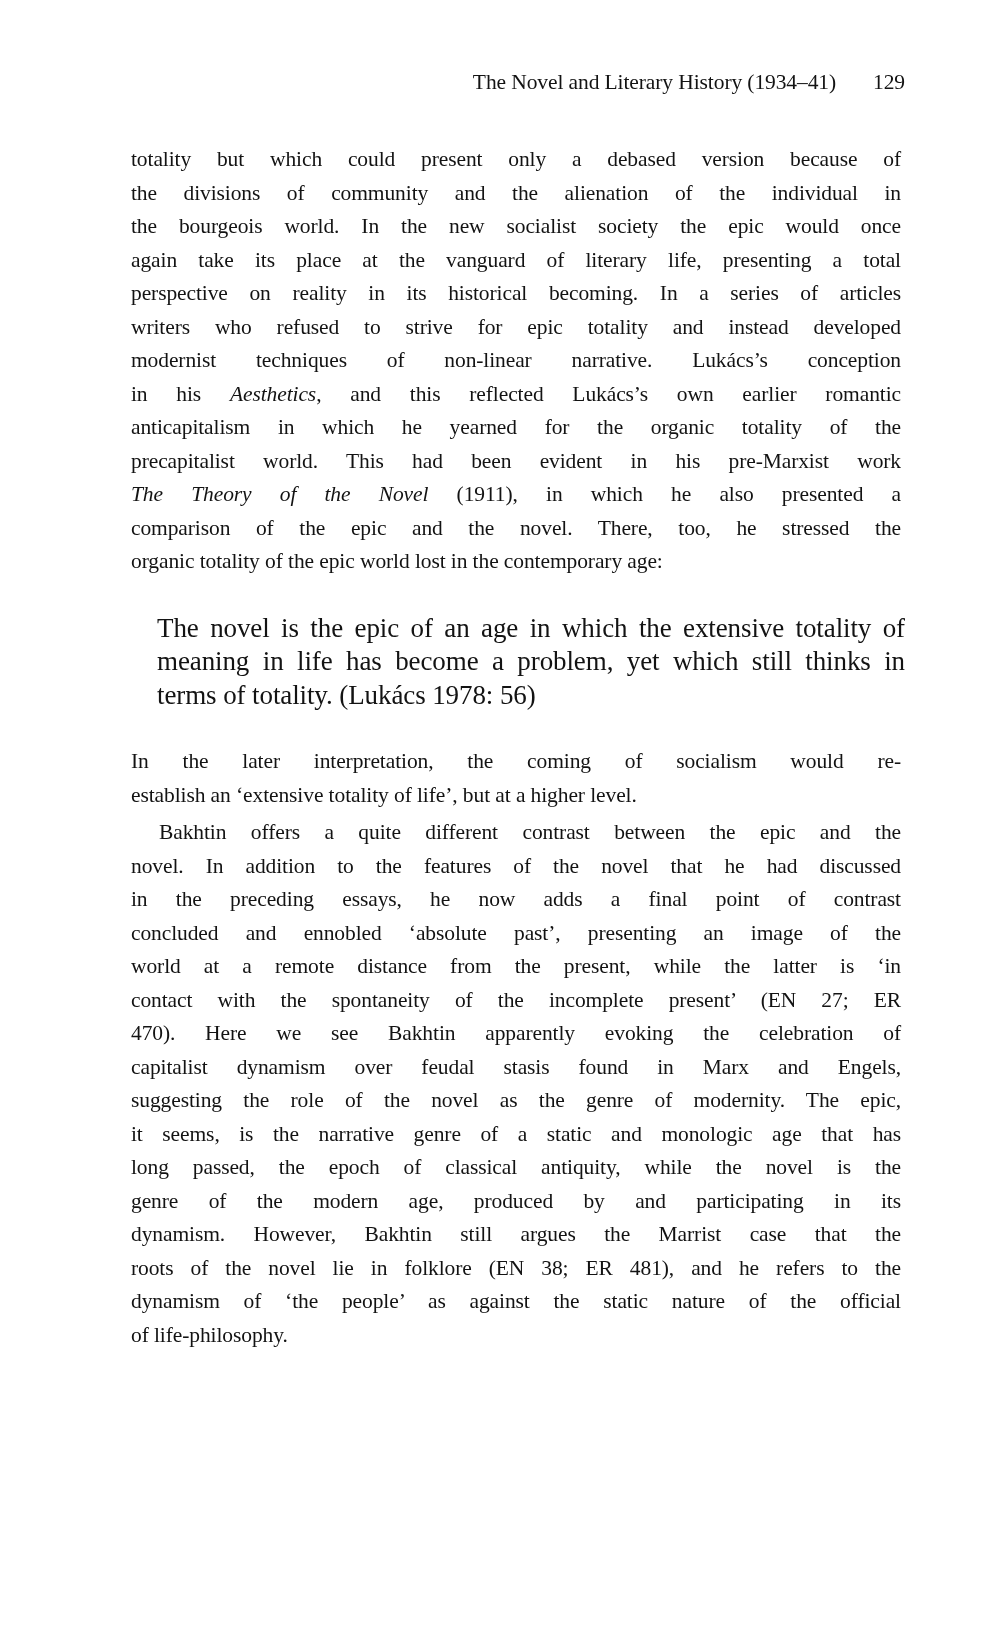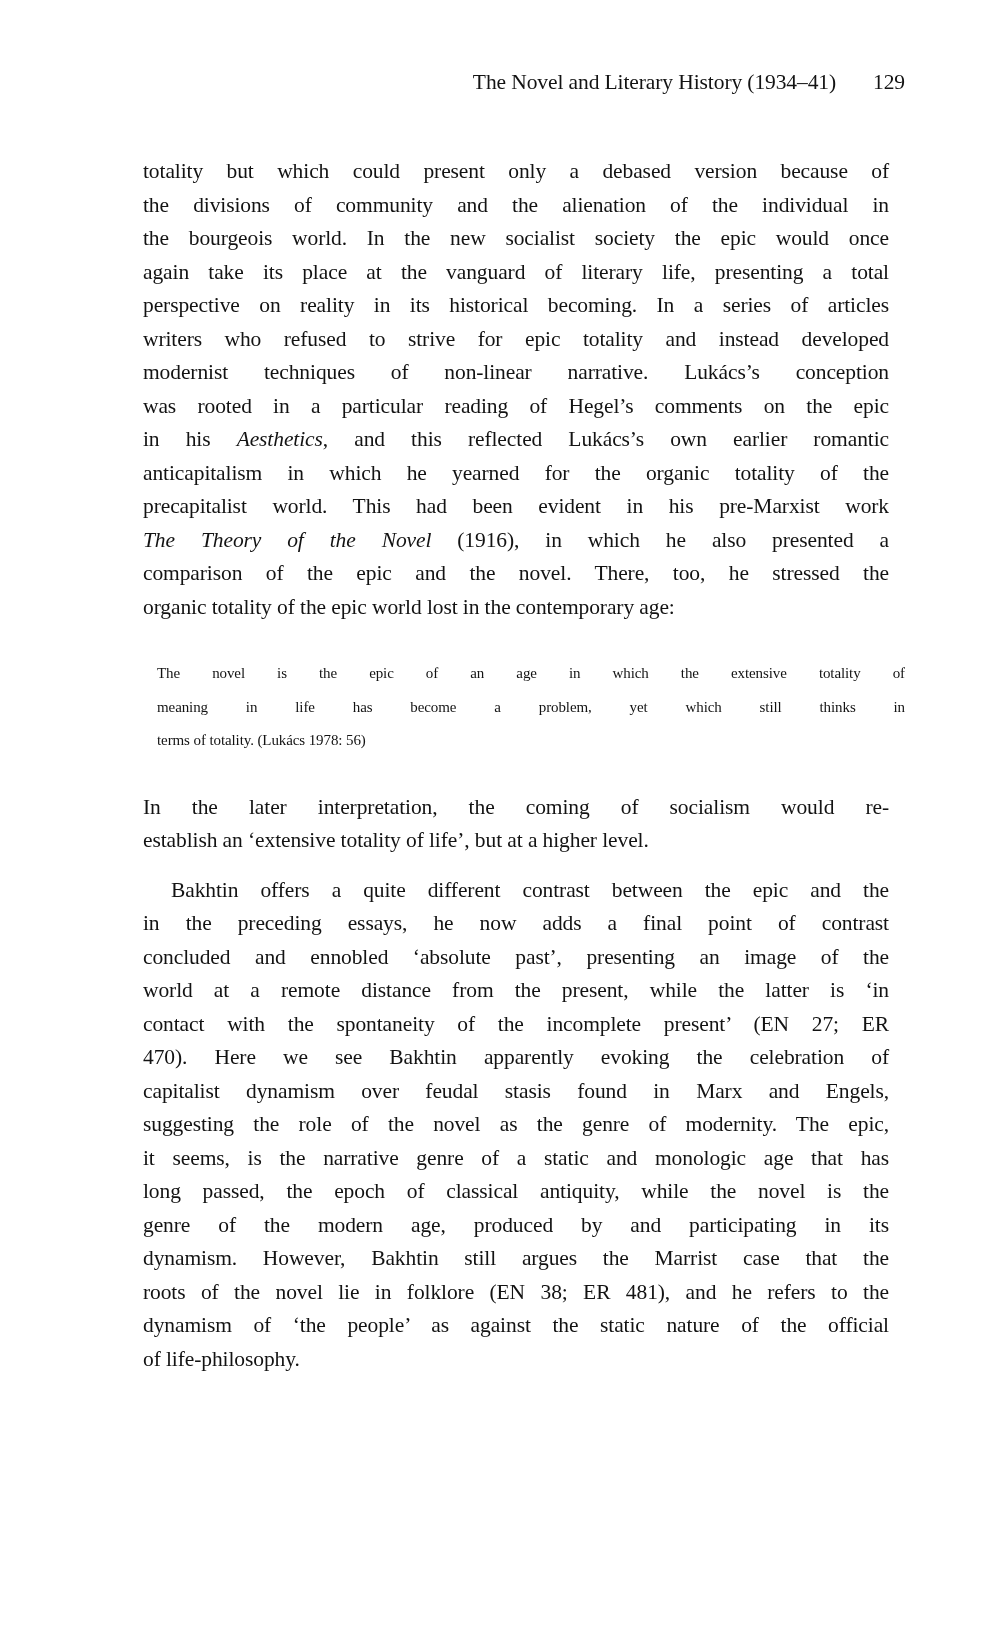--- a/index.html
+++ b/index.html
@@ -35,34 +35,34 @@
   }
   .text-block {
     position: absolute;
     left: 127px;
     top: 139px;
     width: 778px;
     font-size: 21.5px;
     line-height: 33.5px;
     letter-spacing: -0.1px;
   }
-  .block { margin: 16px; padding: 0; }
+  .block { margin: 4px; padding: 0; }
   .line {
     text-align: justify;
     text-align-last: justify;
   }
   .line.last {
     text-align-last: left;
   }
   .first-indent .line:first-child {
     text-indent: 28px;
   }
   .quote {
     margin: 33px 0 33px 30px;
-    font-size: 15px;
+    font-size: 27px;
   }
   em { font-style: italic; }
   sup.fn {
     font-size: 0.62em;
     line-height: 0;
     position: relative;
     top: -0.45em;
     vertical-align: baseline;
   }
 </style>
@@ -75,39 +75,39 @@
   </div>
   <div class="text-block">
       <section class="block para">
         <div class="line"><span>totality but which could present only a debased version because of</span></div>
         <div class="line"><span>the divisions of community and the alienation of the individual in</span></div>
         <div class="line"><span>the bourgeois world. In the new socialist society the epic would once</span></div>
         <div class="line"><span>again take its place at the vanguard of literary life, presenting a total</span></div>
         <div class="line"><span>perspective on reality in its historical becoming. In a series of articles</span></div>
         <div class="line"><span>writers who refused to strive for epic totality and instead developed</span></div>
         <div class="line"><span>modernist techniques of non-linear narrative. Lukács’s conception</span></div>
-        <div class="line"><span>was rooted in a particular reading of Hegel’s comments on the epic</span></div>
         <div class="line"><span>in his </span><em>Aesthetics</em><span>, and this reflected Lukács’s own earlier romantic</span></div>
         <div class="line"><span>anticapitalism in which he yearned for the organic totality of the</span></div>
         <div class="line"><span>precapitalist world. This had been evident in his pre-Marxist work</span></div>
-        <div class="line"><em>The Theory of the Novel</em><span> (1916), in which he also presented a</span></div>
+        <div class="line"><em>The Theory of the Novel</em><span> (1911), in which he also presented a</span></div>
         <div class="line"><span>comparison of the epic and the novel. There, too, he stressed the</span></div>
         <div class="line last"><span>organic totality of the epic world lost in the contemporary age:</span></div>
       </section>
       <section class="block quote">
         <div class="line"><span>The novel is the epic of an age in which the extensive totality of</span></div>
         <div class="line"><span>meaning in life has become a problem, yet which still thinks in</span></div>
         <div class="line last"><span>terms of totality. (Lukács 1978: 56)</span></div>
       </section>
       <section class="block para">
         <div class="line"><span>In the later interpretation, the coming of socialism would re-</span></div>
         <div class="line last"><span>establish an ‘extensive totality of life’, but at a higher level.</span></div>
       </section>
       <section class="block para first-indent">
         <div class="line"><span>Bakhtin offers a quite different contrast between the epic and the</span></div>
+        <div class="line"><span>novel. In addition to the features of the novel that he had discussed</span></div>
         <div class="line"><span>in the preceding essays, he now adds a final point of contrast</span></div>
         <div class="line"><span>concluded and ennobled ‘absolute past’, presenting an image of the</span></div>
         <div class="line"><span>world at a remote distance from the present, while the latter is ‘in</span></div>
         <div class="line"><span>contact with the spontaneity of the incomplete present’ (EN 27; ER</span></div>
         <div class="line"><span>470). Here we see Bakhtin apparently evoking the celebration of</span></div>
         <div class="line"><span>capitalist dynamism over feudal stasis found in Marx and Engels,</span></div>
         <div class="line"><span>suggesting the role of the novel as the genre of modernity. The epic,</span></div>
         <div class="line"><span>it seems, is the narrative genre of a static and monologic age that has</span></div>
         <div class="line"><span>long passed, the epoch of classical antiquity, while the novel is the</span></div>
         <div class="line"><span>genre of the modern age, produced by and participating in its</span></div>

